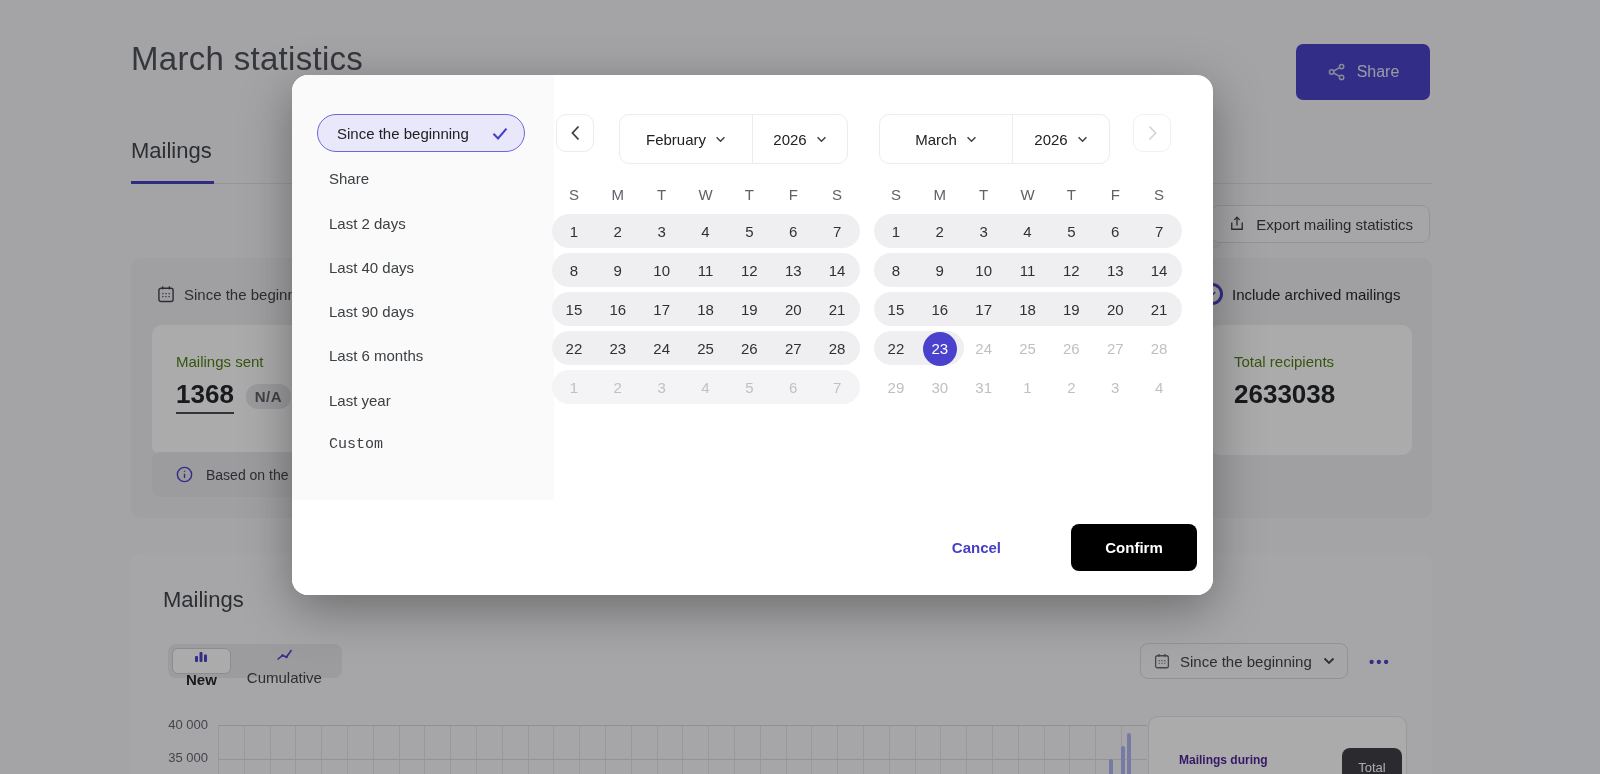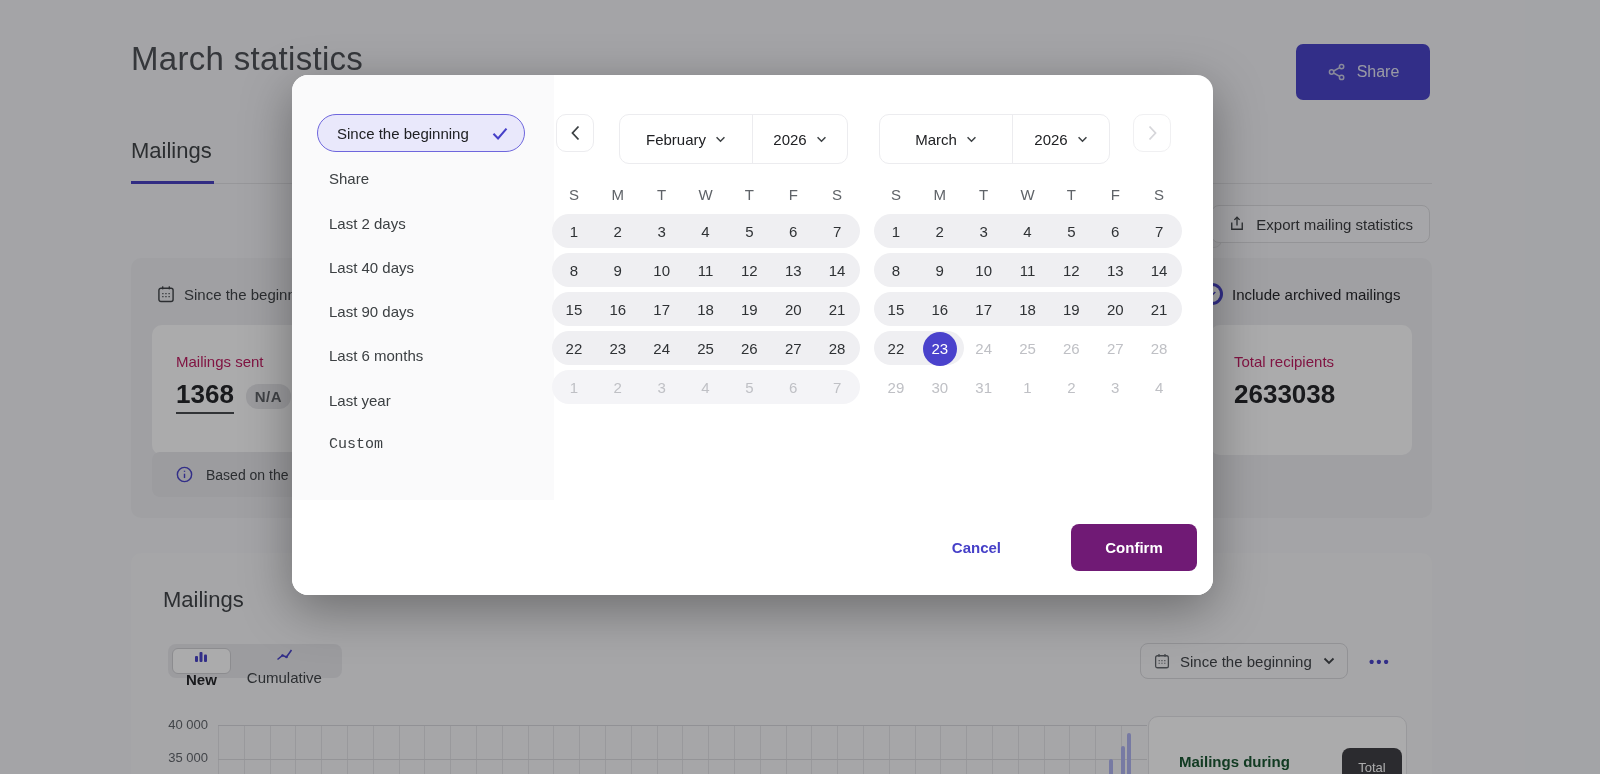--- a/index.html
+++ b/index.html
@@ -21,21 +21,21 @@
   .summary-card { position:absolute; left:131px; top:258px; width:1301px; height:260px; background:#efeff2; border-radius:10px; }
   .range-row-icon { position:absolute; left:25px; top:26px; }
   .range-row-label { position:absolute; left:53px; top:28px; font-size:15px; color:#3c4043; }
   .toggle { position:absolute; left:1054px; top:25px; width:38px; height:22px; border-radius:11px; background:#4640c8; cursor:pointer; }
   .toggle-knob { position:absolute; right:3px; top:3px; width:16px; height:16px; border-radius:50%; background:#fff;
     display:flex; align-items:center; justify-content:center; }
   .toggle-label { position:absolute; left:1101px; top:28px; font-size:15px; color:#202124; }
   .stat-card { position:absolute; top:67px; height:130px; background:#fff; border-radius:10px; }
   .stat-card.left { left:21px; width:616px; }
   .stat-card.right { left:1079px; width:202px; }
-  .stat-label { position:absolute; left:24px; top:28px; font-size:15px; color:#be185d; }
+  .stat-label { position:absolute; left:24px; top:28px; font-size:15px; color:#4d7c0f; }
   .stat-value-row { position:absolute; left:24px; top:54px; display:flex; align-items:center; gap:12px; }
   .stat-value { font-size:26px; font-weight:bold; color:#202124; }
   .stat-value.underlined { border-bottom:2px solid #44474b; padding-bottom:2px; }
   .na-badge { background:#e7e7ea; border-radius:12px; padding:4px 9px; font-size:15px; font-weight:bold; color:#5a5d61; letter-spacing:.4px; }
   .info-strip { position:absolute; left:21px; top:194px; width:616px; height:45px; background:#e8e8ec; border-radius:8px;
     display:flex; align-items:center; gap:12px; padding-left:23px; font-size:14px; color:#3c4043; }
 
   .section-card { position:absolute; left:131px; top:553px; width:1301px; height:280px; background:#f7f7f9; border-radius:10px; }
   .section-title { position:absolute; left:32px; top:34px; font-size:22px; color:#3c4043; }
   .segmented { position:absolute; left:37px; top:91px; height:34px; background:#e9e9ec; border-radius:8px; display:flex; align-items:center; padding:0 4px; }
@@ -47,21 +47,21 @@
   .dots-btn { position:absolute; left:1229px; top:90px; width:40px; height:36px; border-radius:8px; display:flex; align-items:center;
     justify-content:center; color:#4640c8; font-weight:bold; font-size:15px; letter-spacing:2px; cursor:pointer; }
   .ytick { position:absolute; width:55px; text-align:right; font-size:13px; color:#5f6368; }
   .ytick.t40 { left:22px; top:164px; }
   .ytick.t35 { left:22px; top:197px; }
   .plot { position:absolute; left:87px; top:172px; width:929px; height:108px; border-top:1px solid #d8d8dc;
     background-image:repeating-linear-gradient(to right, #e3e3e7 0, #e3e3e7 1px, transparent 1px, transparent 25.8px); }
   .hline35 { position:absolute; left:0; top:33px; width:100%; height:1px; background:#dcdcdf; }
   .cbar { position:absolute; width:4px; border-radius:2px 2px 0 0; }
   .side-panel { position:absolute; left:1017px; top:163px; width:259px; height:117px; background:#fff; border:1px solid #e3e3e6; border-radius:10px; }
-  .panel-title { position:absolute; left:30px; top:36px; font-size:15px; font-weight:bold; color:#14532d; }
+  .panel-title { position:absolute; left:30px; top:36px; font-size:12px; font-weight:bold; color:#4c1d95; }
   .panel-badge { position:absolute; left:193px; top:31px; width:60px; height:38px; background:#3b3b3f; border-radius:8px; color:#fff;
     font-size:13px; display:flex; align-items:center; justify-content:center; cursor:pointer; }
 
   
   .backdrop { position:absolute; inset:0; background:rgba(13,13,18,0.35); z-index:10; }
   .dialog { position:absolute; left:292px; top:75px; width:921px; height:520px; background:#fff; border-radius:16px; z-index:20;
     box-shadow:0 14px 50px rgba(0,0,0,.35); }
   .dlg-sidebar { position:absolute; left:0; top:0; width:262px; height:425px; background:#fafafb; border-radius:16px 0 0 0; }
   .preset { position:absolute; left:0; width:262px; height:45px; display:flex; align-items:center; font-size:15px; color:#3c4043; cursor:pointer; }
   .preset span { margin-left:37px; }
@@ -88,21 +88,21 @@
   .week { position:relative; display:flex; height:39px; }
   .pill { position:absolute; top:2px; left:0; height:34px; border-radius:17px; background:#efeff2; width:100%; }
   .pill.light { background:#f4f4f7; }
   .pill.half { width:90px; }
   .day { position:relative; width:43.86px; display:flex; align-items:center; justify-content:center; font-size:15px; color:#2f3235; cursor:pointer; }
   .day.m { color:#bfc0c5; }
   .selday { width:34px; height:34px; border-radius:50%; background:#4a42cc; color:#fff; display:flex; align-items:center; justify-content:center; }
   .dlg-footer { position:absolute; left:0; bottom:0; width:100%; height:95px; display:flex; align-items:center; justify-content:flex-end;
     gap:70px; padding-right:16px; border-radius:0 0 16px 16px; background:#fff; }
   .cancel-btn { color:#4640c8; font-size:15px; font-weight:bold; cursor:pointer; }
-  .confirm-btn { width:126px; height:47px; border-radius:8px; background:#701a75; color:#fff; font-size:15px; font-weight:bold;
+  .confirm-btn { width:126px; height:47px; border-radius:8px; background:#000000; color:#fff; font-size:15px; font-weight:bold;
     display:flex; align-items:center; justify-content:center; cursor:pointer; }
 
   svg { display:block; }
 </style>
 </head>
 <body>
 
 <div class="page">
 
   <div class="page-title">March statistics</div>

